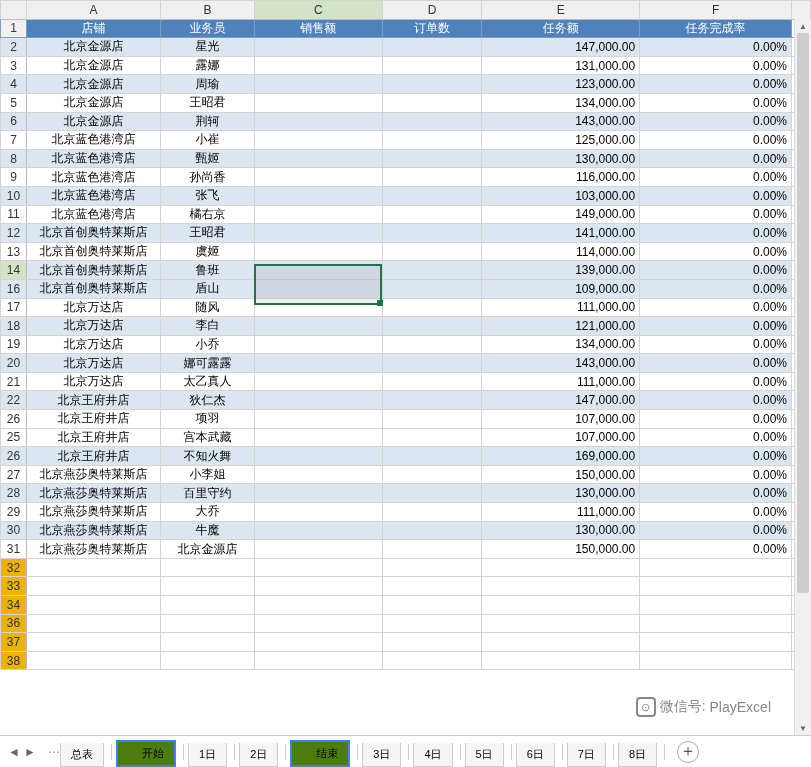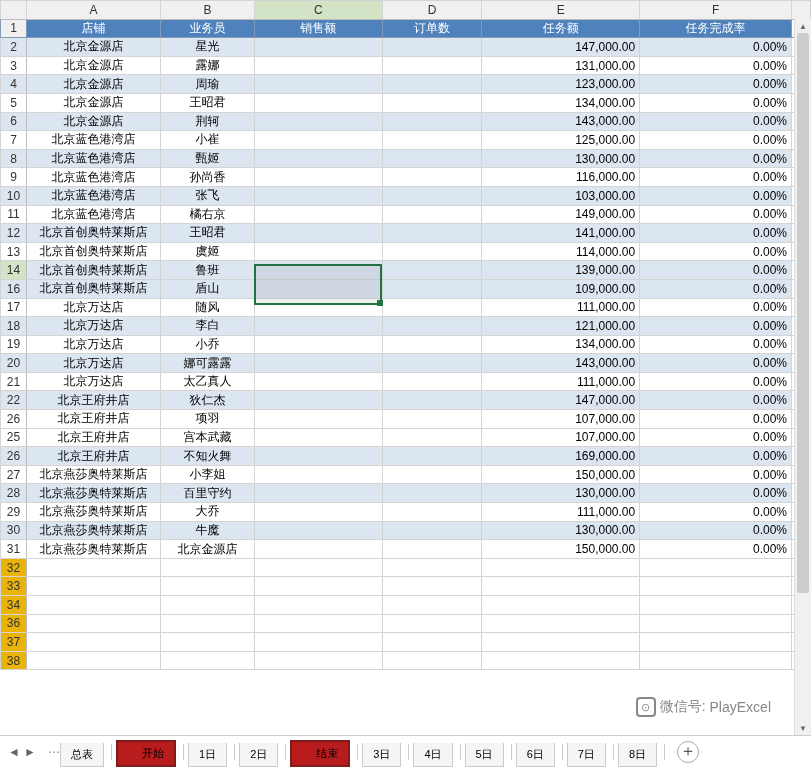--- a/index.html
+++ b/index.html
@@ -24,21 +24,21 @@
 .rgt { text-align: right; }
 .colhdr th.sel { background: #d3e3c5; }
 .rownum.sel { background: #d3e3c5; }
 .selbox { position: absolute; border: 2px solid #217346; background: rgba(0,0,0,0.06); pointer-events: none; }
 .selhandle { position: absolute; width: 6px; height: 6px; background: #217346; bottom: -3px; right: -3px; }
 .sheetbar { position: absolute; bottom: 0; left: 0; right: 0; height: 32px; background: #fff; border-top: 1px solid #ccc; display: flex; align-items: center; }
 .nav-btns { display: flex; gap: 4px; padding: 0 8px; }
 .nav-btn { width: 12px; height: 12px; display: flex; align-items: center; justify-content: center; color: #666; cursor: pointer; }
 .tabs { display: flex; align-items: flex-end; height: 100%; }
 .tab { padding: 4px 10px; border: 1px solid #ccc; border-top: none; background: #f5f5f5; margin-right: 3px; font-size: 11px; cursor: pointer; }
-.tab.boxed { border: 2px solid #7f1d1d; background: #b91c1c; padding-left: 24px; }
+.tab.boxed { border: 2px solid #3b82f6; background: #4d7c0f; padding-left: 24px; }
 .sep { width: 1px; height: 16px; background: #ccc; margin: 0 4px; align-self: center; }
 .addtab { width: 22px; height: 22px; border: 1px solid #aaa; border-radius: 50%; display: flex; align-items: center; justify-content: center; margin-left: 8px; cursor: pointer; color: #555; font-size: 16px; }
 .alltabs { margin-left: 4px; color: #888; cursor: pointer; }
 .vscroll { position: absolute; right: 0; top: 19px; bottom: 32px; width: 17px; background: #f0f0f0; border-left: 1px solid #ddd; }
 .vscroll .thumb { position: absolute; left: 2px; right: 2px; top: 14px; height: 560px; background: #cdcdcd; border-radius: 2px; }
 .vscroll .arr { position: absolute; left: 0; right: 0; height: 14px; display: flex; align-items: center; justify-content: center; color: #666; font-size: 8px; }
 .vscroll .arr.up { top: 0; }
 .vscroll .arr.dn { bottom: 0; }
 .watermark { position: absolute; right: 40px; bottom: 50px; color: #888; font-size: 14px; display: flex; align-items: center; gap: 4px; pointer-events: none; }
 .watermark .wico { width: 20px; height: 20px; border: 2px solid #888; border-radius: 4px; display: flex; align-items: center; justify-content: center; font-size: 11px; }

